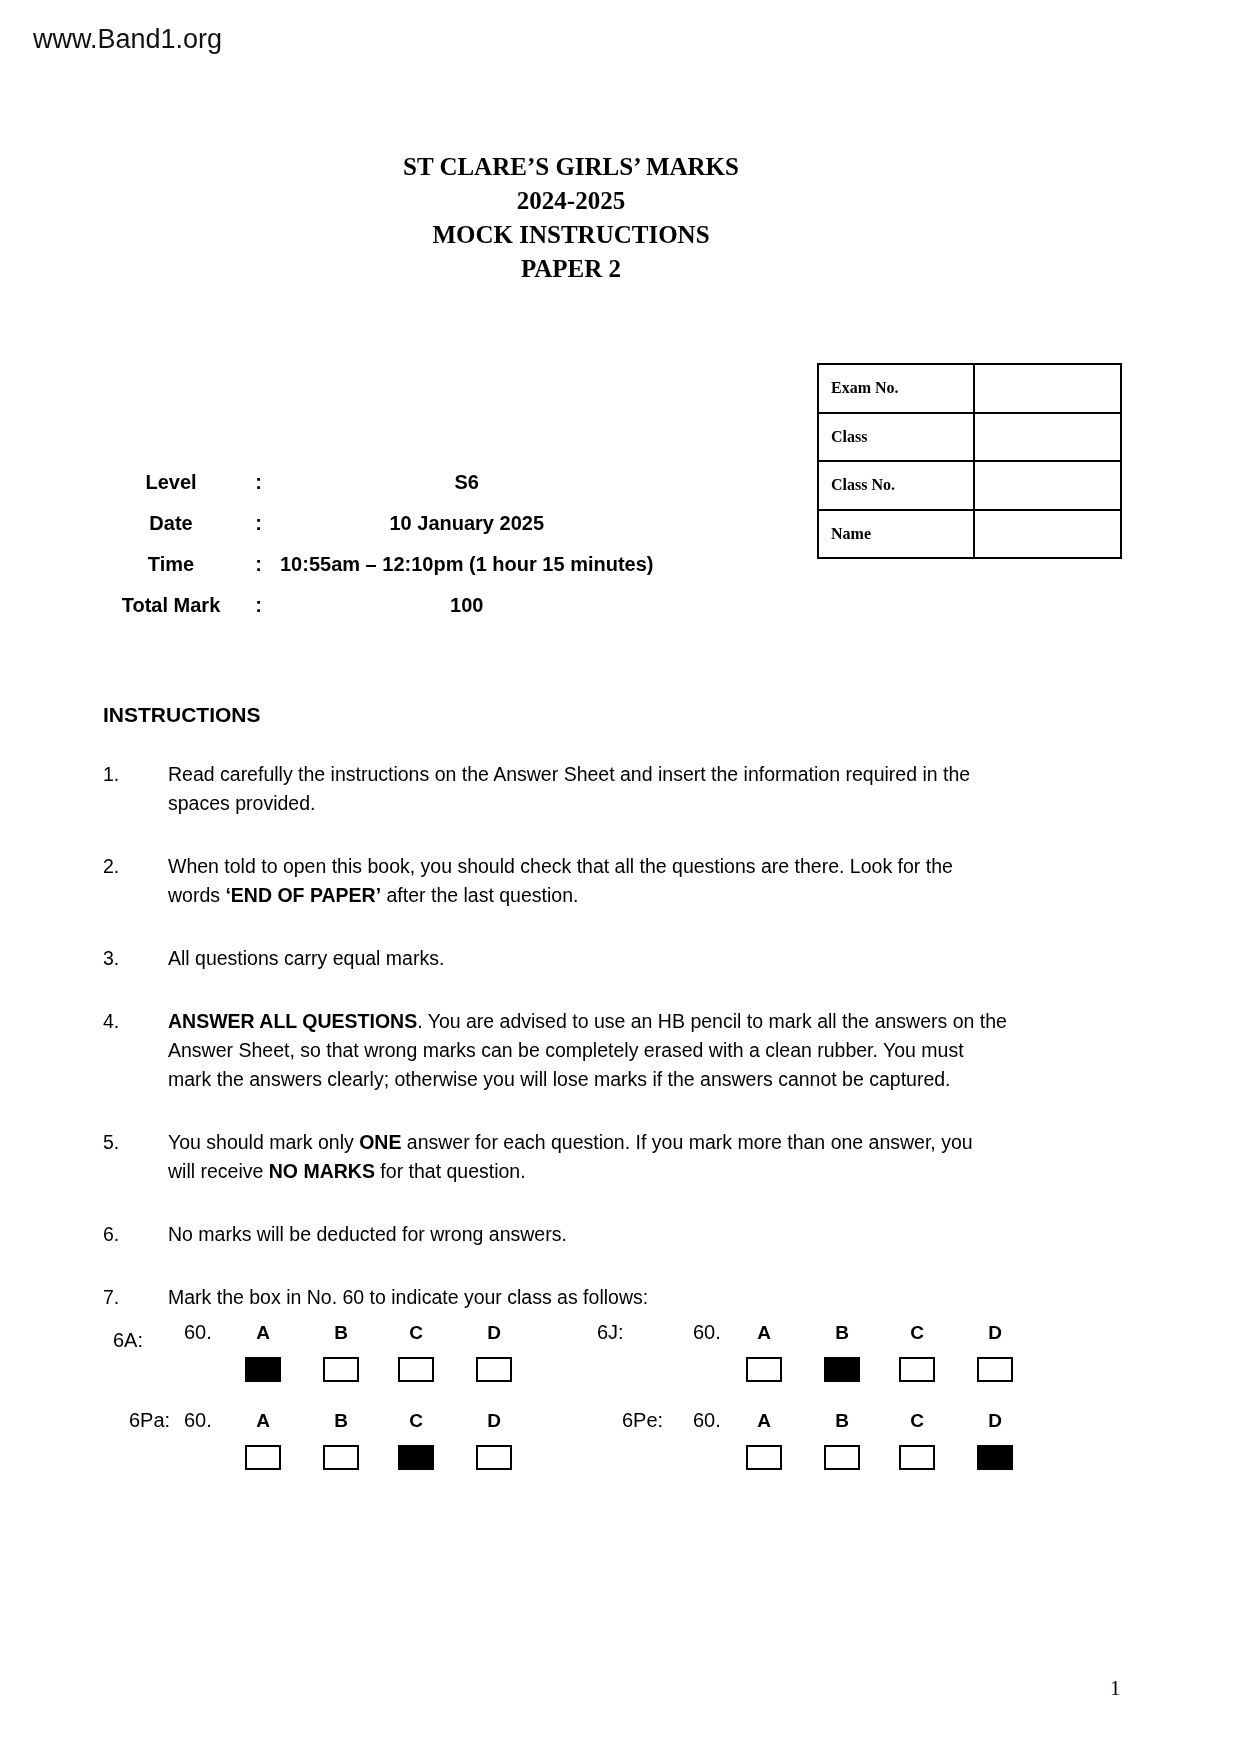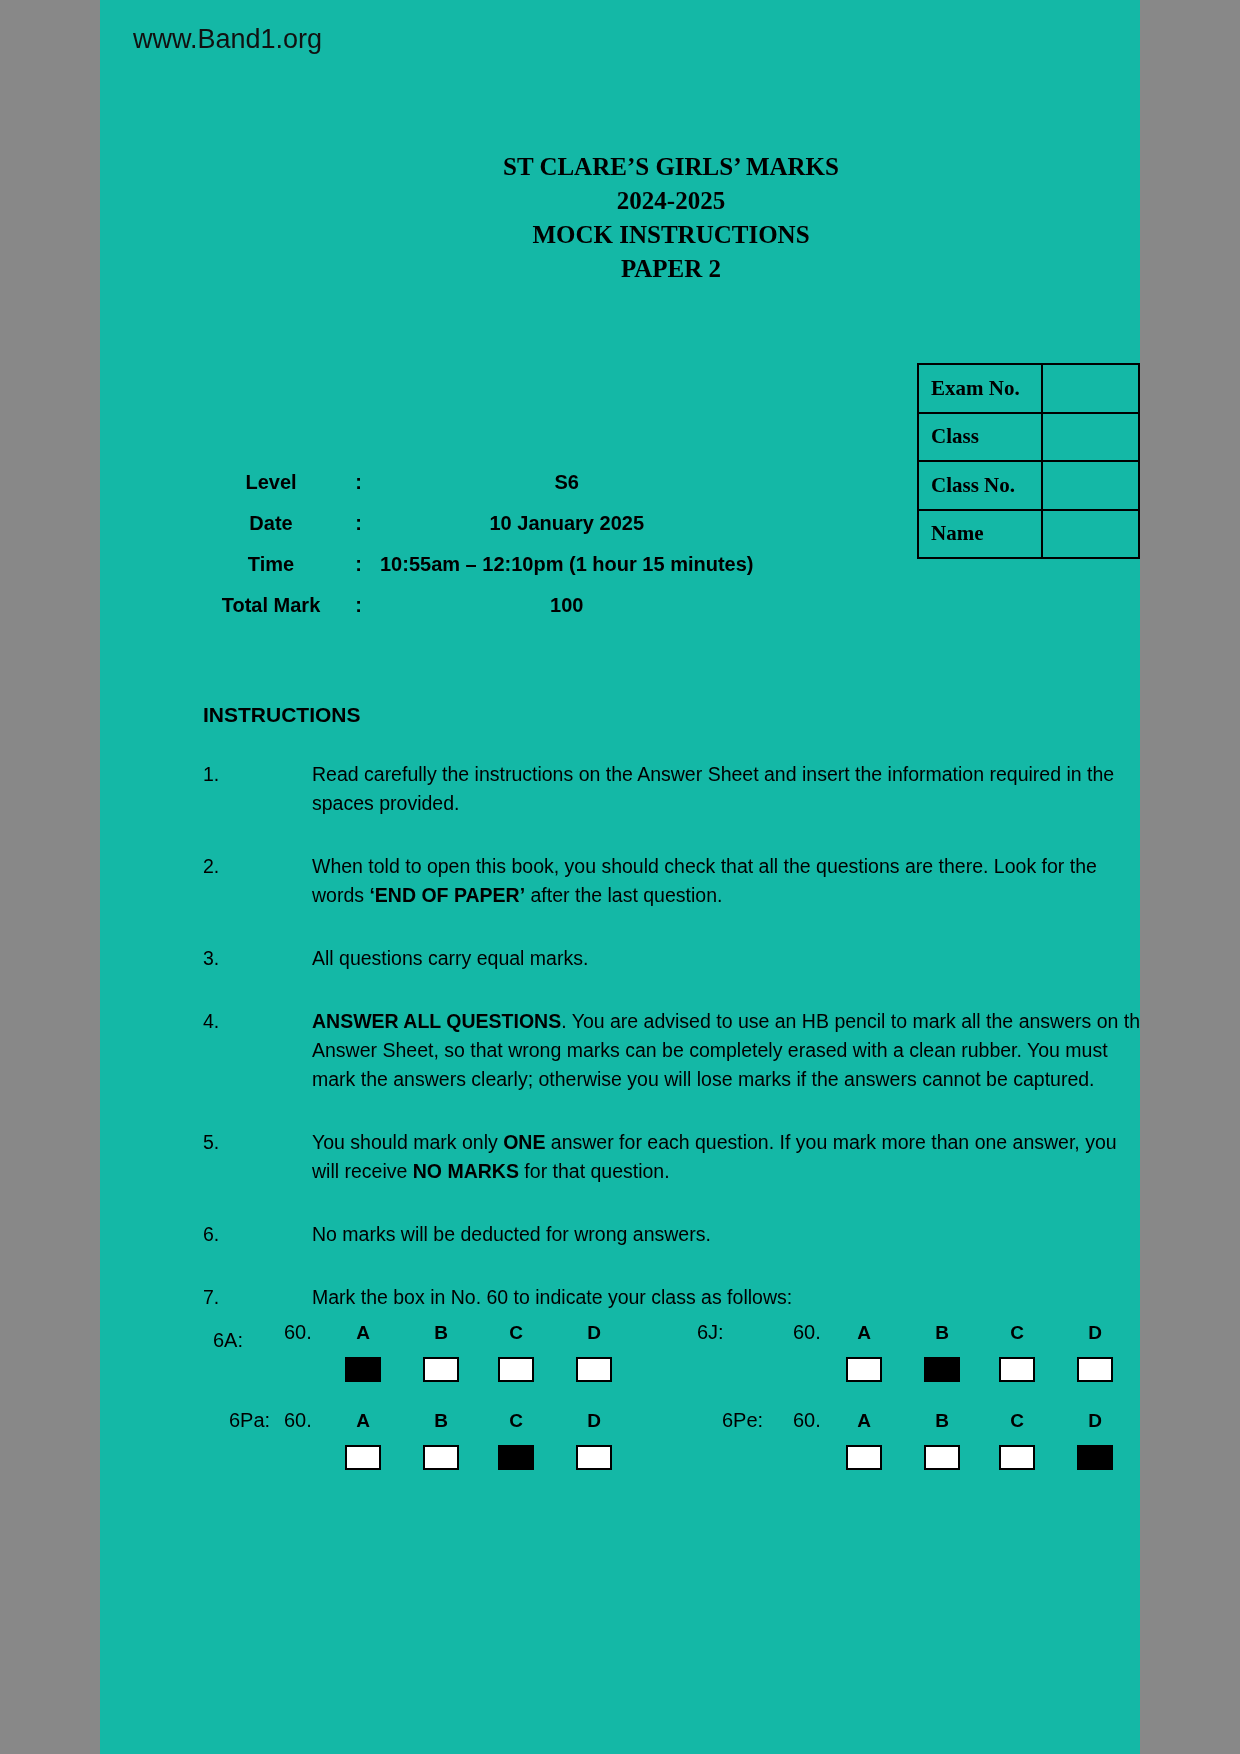--- a/index.html
+++ b/index.html
@@ -1,36 +1,36 @@
 <!DOCTYPE html>
 <html><head>
 <meta charset="utf-8">
 <style>
   html,body{margin:0;padding:0;background:#888;}
-  .page{position:relative;width:1040px;height:1754px;background:#14b8a6;
+  .page{position:relative;width:1240px;height:1754px;background:#ffffff;
         font-family:"Liberation Sans",sans-serif;color:#000;overflow:hidden;margin:0 auto;}
 
   .site-url{position:absolute;left:33px;top:24px;font-size:27px;color:#111;}
 
   .title-block{position:absolute;left:0;top:150px;width:1142px;text-align:center;
                font-family:"Liberation Serif",serif;font-weight:bold;font-size:25px;line-height:34px;}
 
   .exam-table{position:absolute;left:817px;top:363px;border-collapse:collapse;}
   .exam-table td{border:2px solid #000;height:44.5px;vertical-align:middle;}
   .exam-table td.lbl{width:141px;padding-left:12px;font-family:"Liberation Serif",serif;
-                     font-weight:bold;font-size:21px;}
+                     font-weight:bold;font-size:16px;}
   .exam-table td.val{width:136px;padding-left:8px;font-size:18px;}
 
   .meta-block{position:absolute;left:105px;top:472px;font-weight:bold;font-size:20px;text-align:center;}
   .meta-row{display:grid;grid-template-columns:132px 43px auto;line-height:20px;margin-bottom:21px;white-space:nowrap;}
 
   .instructions{position:absolute;left:103px;top:700px;width:960px;font-size:19.5px;line-height:29px;}
   .instr-heading{font-weight:bold;font-size:21px;margin-bottom:31px;}
   .instr-item{display:grid;grid-template-columns:65px 1fr;margin-bottom:34px;}
-  .instr-text{white-space:pre-wrap;margin-left:44px;}
+  .instr-text{white-space:pre-wrap;}
   .instr-text .b{font-weight:bold;}
 
   .class-marking{position:relative;height:170px;margin-top:6px;font-size:20px;}
   .cm-abs{position:absolute;white-space:nowrap;}
   .cm-letter{font-weight:bold;font-size:19px;width:30px;text-align:center;}
   .cm-box{width:36px;height:25px;border:2px solid #000;box-sizing:border-box;background:#fff;}
   .cm-box.filled{background:#000;}
 
   .page-number{position:absolute;left:1110px;top:1676px;font-family:"Liberation Serif",serif;font-size:21px;}
 </style>

